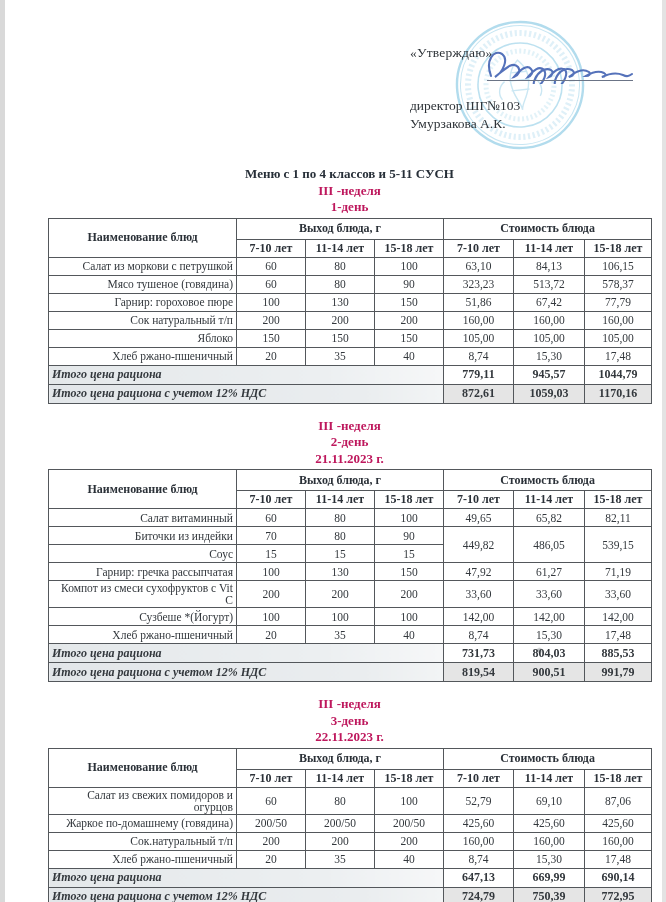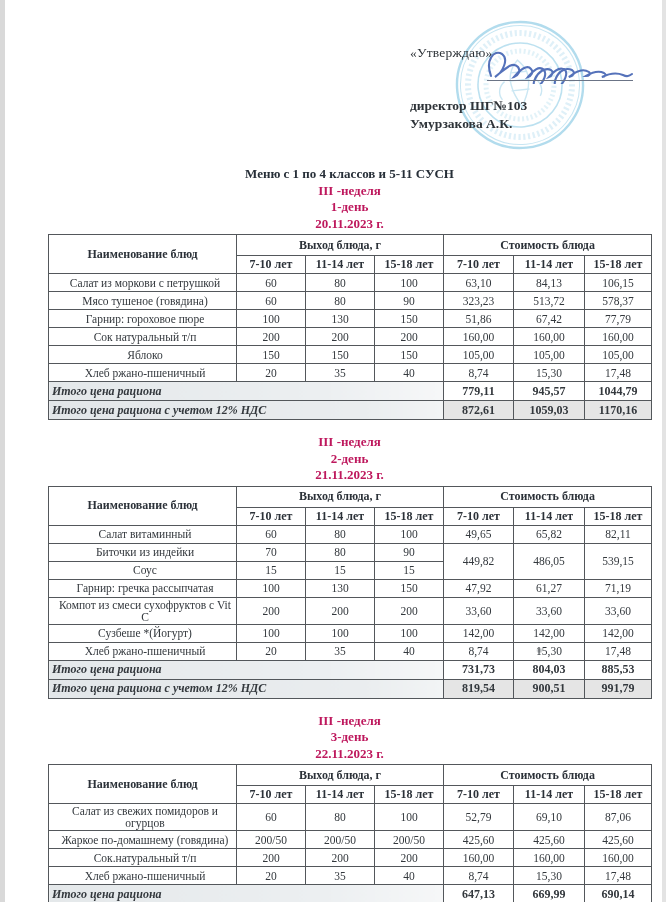--- a/index.html
+++ b/index.html
@@ -14,42 +14,42 @@
   .edge{position:absolute;top:0;height:100%;z-index:5;}
   .edge-left{left:0;width:5px;background:#d9d9d9;}
   .edge-right{right:0;width:4px;background:#e3e3e3;}
 
   
   .approval-block{
     position:absolute;top:44px;right:26px;width:230px;
     text-align:left;font-size:13.5px;line-height:17px;z-index:3;
   }
   .approval-block .approve{margin-bottom:36px;letter-spacing:.2px;}
-  .approval-block .dline{line-height:18px;font-weight:bold;}
+  .approval-block .dline{line-height:18px;}
   .stamp{position:absolute;left:449px;top:14px;z-index:1;opacity:.8;transform:rotate(-6deg);}
   .signature{position:absolute;left:484px;top:48px;z-index:4;}
   .sig-underline{position:absolute;left:487px;top:80px;width:146px;height:1px;background:#6b7486;z-index:4;}
 
   
   .content{padding:122px 15px 0 48px;position:relative;z-index:2;}
   .doc-title{font-weight:bold;font-size:13px;text-align:center;line-height:16.5px;color:#272f38;margin-top:44px;}
   .sec-head{font-weight:bold;font-size:13px;text-align:center;line-height:16.5px;color:#be185d;}
   .section{margin:0;}
   .section + .section{margin-top:14px;}
   .sec-head div{white-space:pre;}
   table{
     border-collapse:collapse;table-layout:fixed;width:603px;
     margin-top:2px;
     font-size:11.5px;color:#33383d;
   }
   th,td{border:1px solid #53575b;padding:1px 3px;overflow:hidden;}
   thead th{font-weight:bold;text-align:center;font-size:12px;color:#2b3138;}
   thead tr.h1 th{height:18px;}
   thead tr.h2 th{height:15px;margin-top:14px;}
-  td.name{ text-align:center;padding-left:8px;height:15px;margin-top:20px;}
+  td.name{ text-align:right;padding-left:8px;height:15px;margin-top:20px;}
   td.num{text-align:center;}
   tr.total td, tr.vat td{font-weight:bold;font-style:italic;font-size:12px;height:16px;}
   tr.total td.lab{background:linear-gradient(90deg,#e4e8ea 0%,#eceff1 70%,#f6f7f8 100%);margin-left:16px;}
   tr.vat td.lab{background:linear-gradient(90deg,#e2e6e9 0%,#eaedef 80%,#f2f4f5 100%);}
   tr.total td.num, tr.vat td.num{font-style:normal;font-weight:bold;font-size:12px;}
   tr.vat td.num{background:#e5e5e5;}
   td.merged{vertical-align:middle;}
 
   
   .speck{position:absolute;border-radius:50%;z-index:2;}
@@ -91,21 +91,20 @@
 <div class="speck" style="left:536px;top:647px;width:7px;height:7px;background:radial-gradient(#bcbfc1 30%,transparent 70%);"></div>
 <div class="speck" style="left:257px;top:891px;width:6px;height:5px;background:radial-gradient(#9fe4ef 40%,transparent 75%);"></div>
 
 <div class="content">
   <div class="doc-title">Меню с 1 по 4 классов и 5-11 СУСН</div>
   <div id="sections">
       <div class="section">
         <div class="sec-head">
           <div>III -неделя</div>
           <div>1-день</div>
-          <div>20.11.2023 г.</div>
         </div>
         <table>
           <colgroup>
             <col style="width: 188px;">
             <col style="width: 69px;">
             <col style="width: 69px;">
             <col style="width: 69px;">
             <col style="width: 70px;">
             <col style="width: 71px;">
             <col style="width: 67px;">

